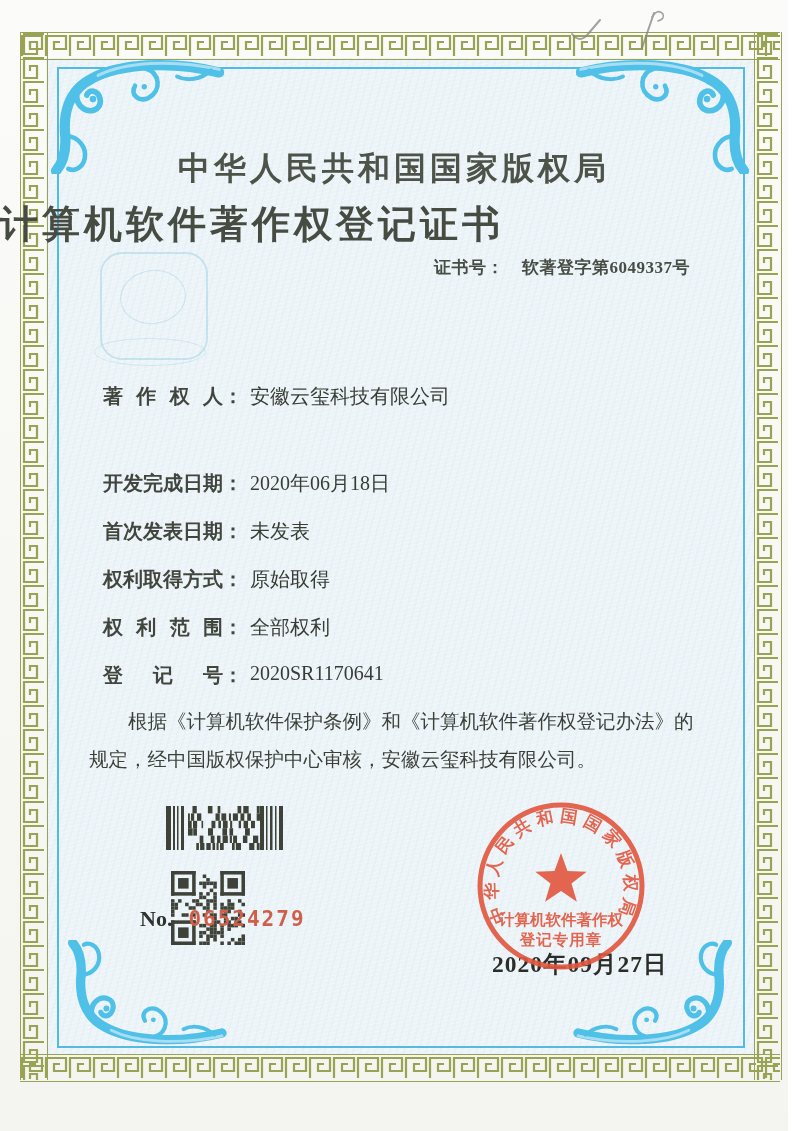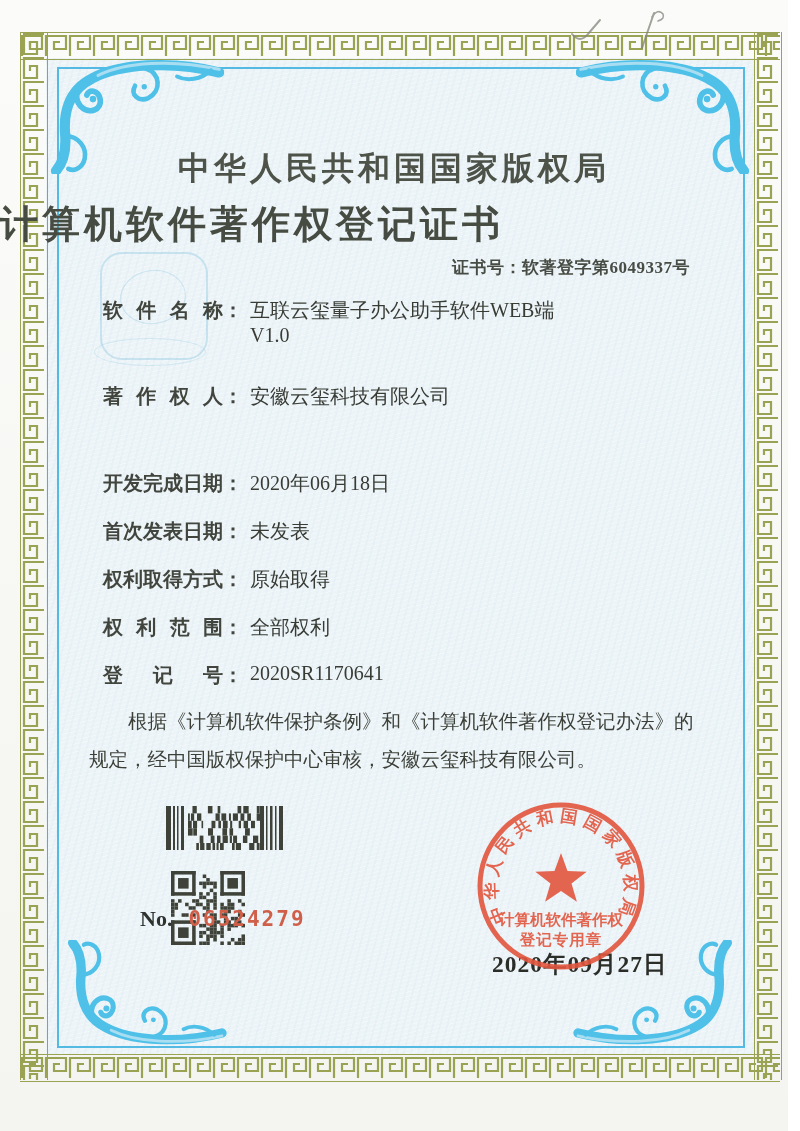--- a/index.html
+++ b/index.html
@@ -14,21 +14,21 @@
   .band-h{border-top:1.5px solid #9aa253;border-bottom:1.5px solid #9aa253;}
   .band-v{border-left:1.5px solid #9aa253;border-right:1.5px solid #9aa253;}
   .cyan-rect{position:absolute;left:57px;top:67px;width:684px;height:977px;border:2px solid rgba(66,180,224,0.9);}
   .flourish{position:absolute;pointer-events:none;}
   .wm-square{position:absolute;left:100px;top:252px;width:104px;height:104px;border:2px solid rgba(110,185,215,0.30);border-radius:22px;}
   .wm-square:before{content:"";position:absolute;left:18px;top:16px;width:64px;height:52px;border:1.5px solid rgba(110,185,215,0.28);border-radius:50%;transform:rotate(-8deg);}
   .wm-square:after{content:"";position:absolute;left:-8px;top:84px;width:110px;height:26px;border:1.5px solid rgba(110,185,215,0.22);border-radius:50%;}
   .authority{position:absolute;left:0;top:147px;width:100%;text-align:center;font-size:32px;font-weight:600;letter-spacing:4px;color:#4e5349;}
   .cert-title{position:absolute;left:0;top:199px;width:100%;text-align:left;font-size:38px;font-weight:700;letter-spacing:4px;color:#474c43;}
   .certno{position:absolute;top:256px;right:98px;font-size:17px;font-weight:700;color:#474c44;letter-spacing:0.5px;}
-  .certno .cv{margin-left:0;}
+  .certno .cv{margin-left:18px;}
   .row{position:absolute;left:103px;width:620px;font-size:20px;color:#3c403a;}
   .row .lbl{display:inline-block;width:120px;text-align:justify;text-align-last:justify;font-weight:700;color:#41453d;}
   .row .cln{display:inline-block;width:22px;font-weight:700;color:#41453d;}
   .row .val{position:absolute;left:147px;top:0;white-space:nowrap;color:#383c35;}
   .row .val .v2{display:block;white-space:nowrap;}
   .statement{position:absolute;left:89px;top:703px;width:630px;font-size:19.5px;line-height:38px;color:#3c4038;}
   .statement .s1{text-indent:2em;display:block;}
   .statement .s2{display:block;}
   .barcode{position:absolute;left:166px;top:806px;}
   .qrcode{position:absolute;left:171px;top:871px;}
@@ -244,24 +244,20 @@
     </svg>
 
   <div class="wm-square"></div>
 
   <div class="authority">中华人民共和国国家版权局</div>
   <div class="cert-title">计算机软件著作权登记证书</div>
   <div class="certno">
     <span>证书号：</span><span class="cv">软著登字第6049337号</span>
   </div>
 
-  <div class="row" style="top:297px;">
-    <span class="lbl">软件名称</span><span class="cln">：</span>
-    <span class="val"><span>互联云玺量子办公助手软件WEB端</span><span class="v2">V1.0</span></span>
-  </div>
   <div class="row" style="top:383px;">
     <span class="lbl">著作权人</span><span class="cln">：</span>
     <span class="val">安徽云玺科技有限公司</span>
   </div>
   <div class="row" style="top:470px;">
     <span class="lbl">开发完成日期</span><span class="cln">：</span>
     <span class="val">2020年06月18日</span>
   </div>
   <div class="row" style="top:566px;">
     <span class="lbl">权利取得方式</span><span class="cln">：</span>

